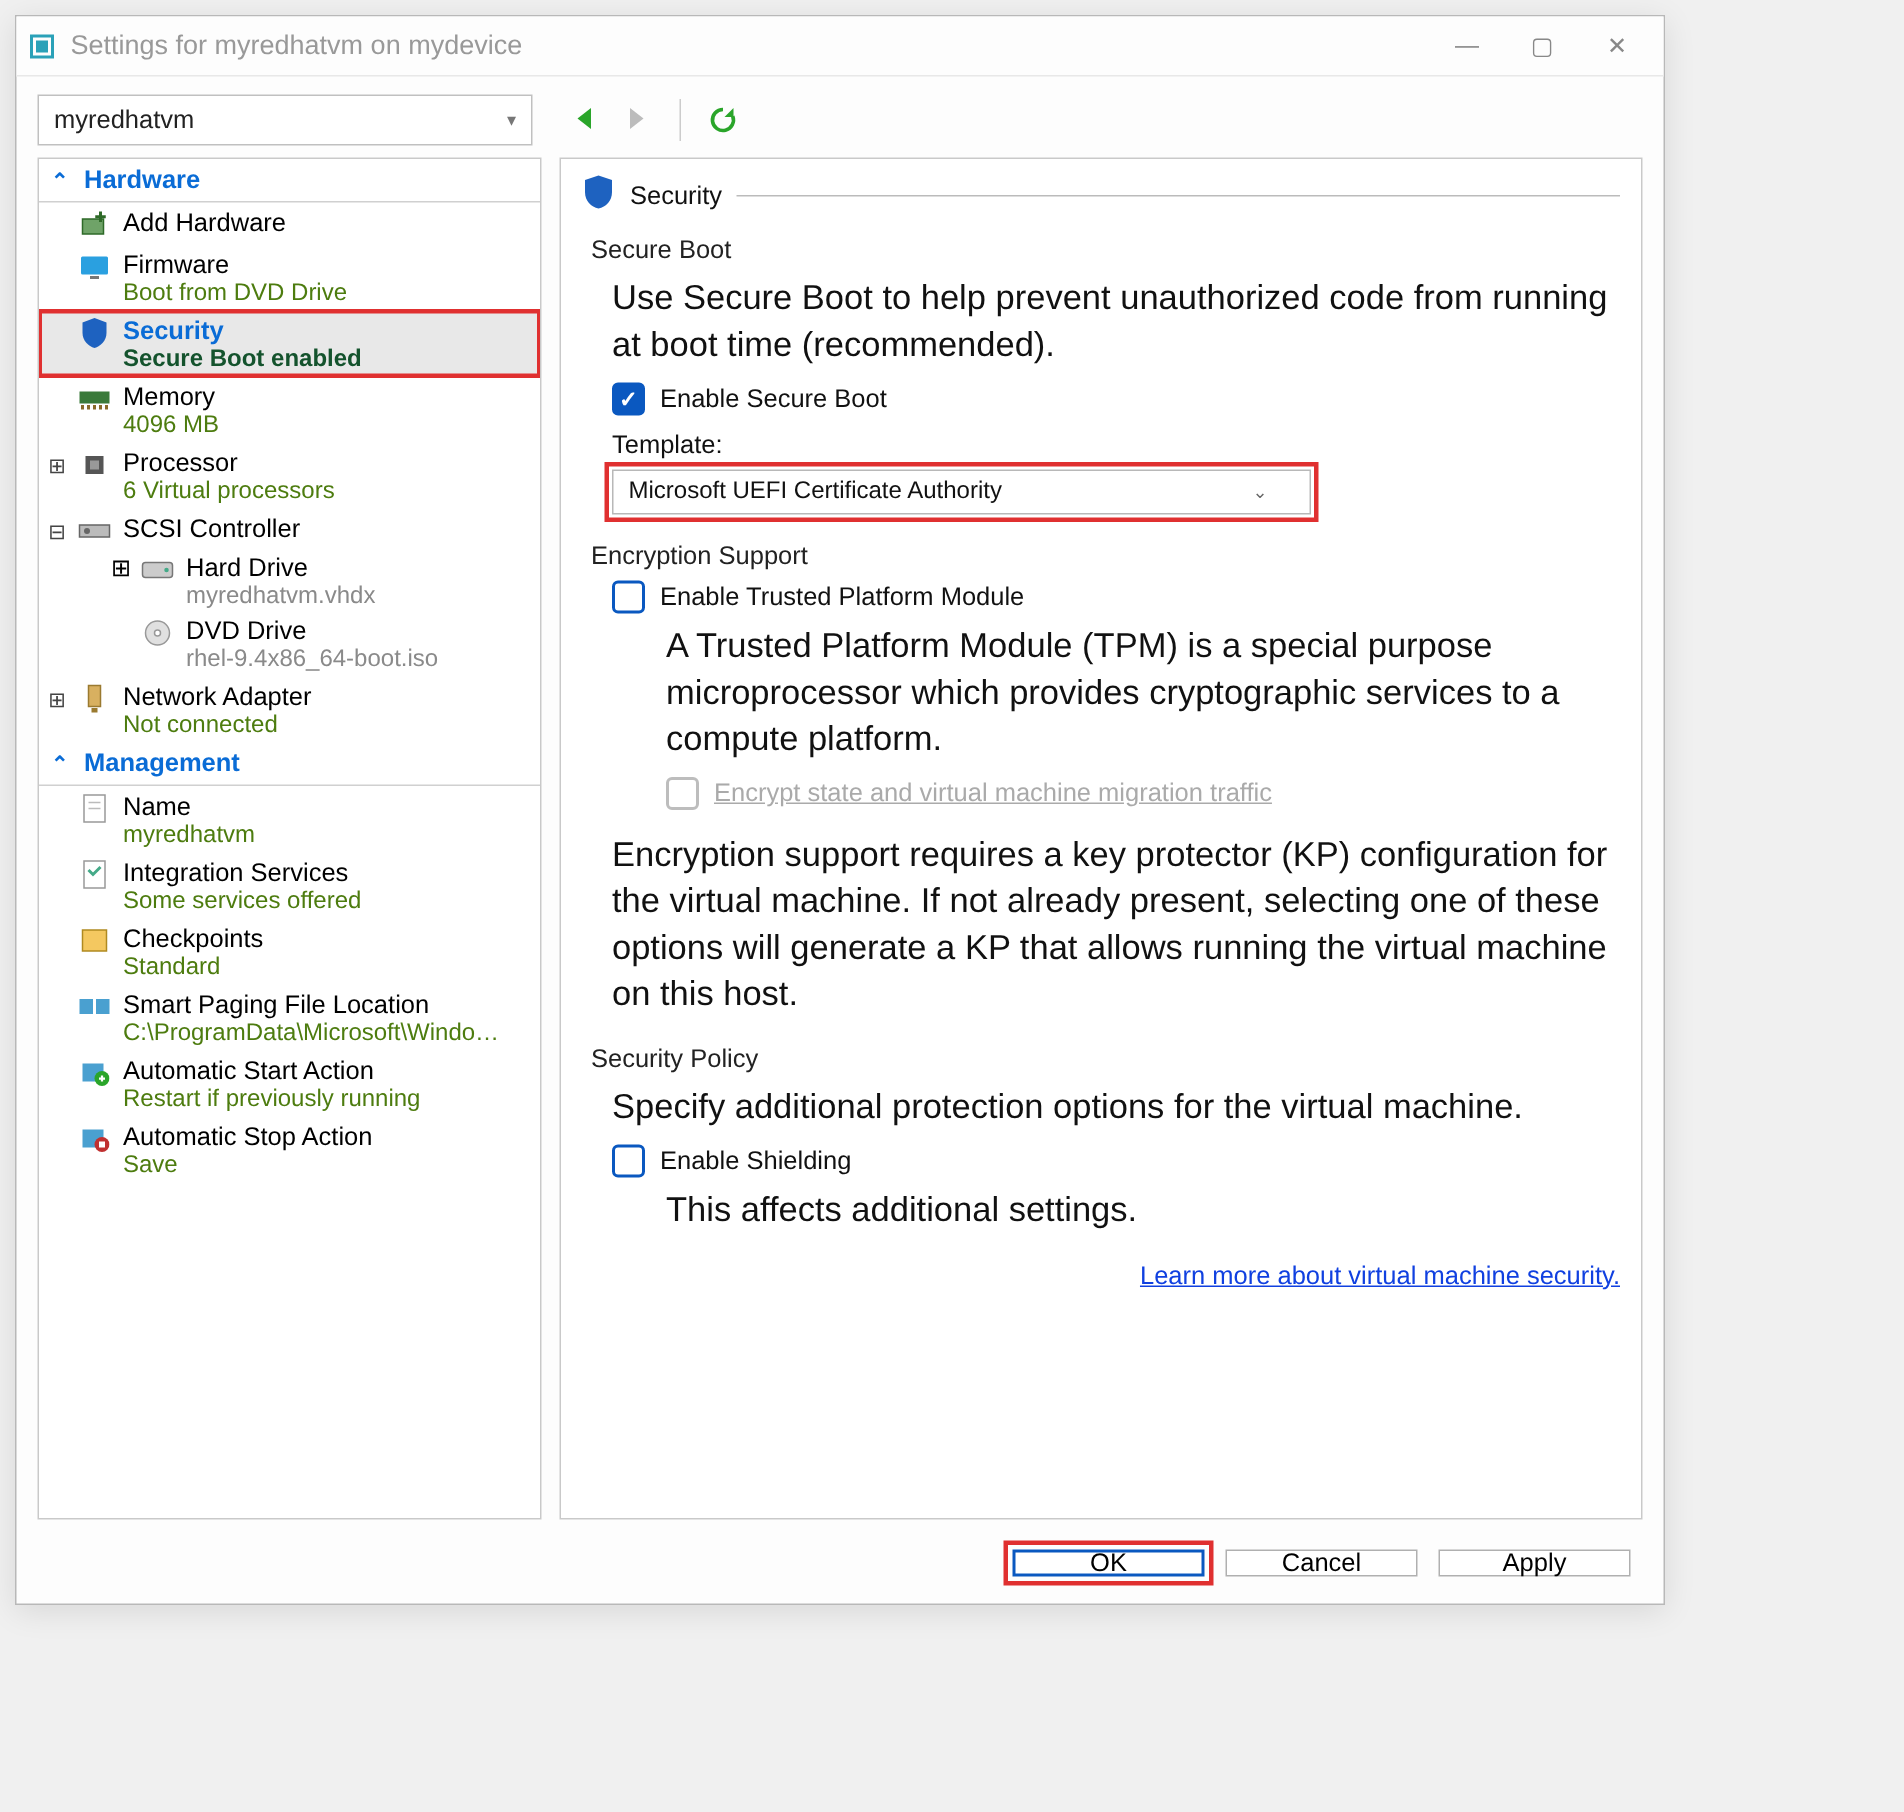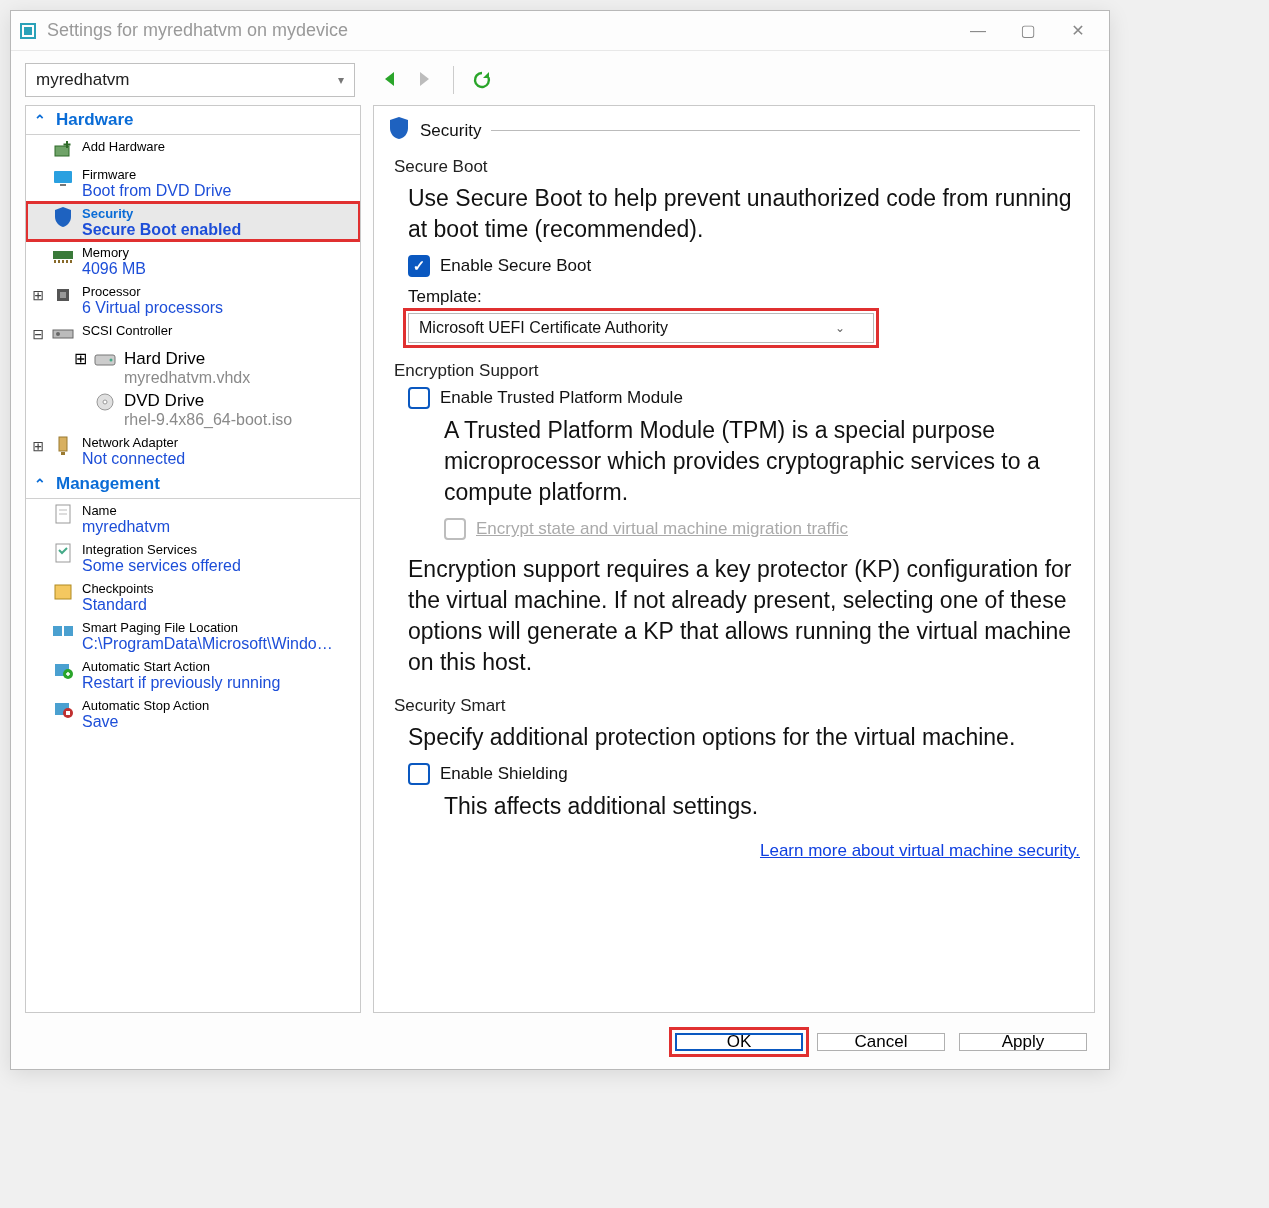--- a/index.html
+++ b/index.html
@@ -18,26 +18,26 @@
   .navbtn { width: 20px; height: 20px; }
   .sep { width: 1px; height: 28px; background: #ccc; margin: 0 4px; }
   .mainrow { flex: 1; display: flex; gap: 12px; min-height: 0; }
   .sidebar { width: 336px; border: 1px solid #c9c9c9; background: #fff; overflow-y: auto; }
   .sectionhdr { display: flex; align-items: center; gap: 8px; padding: 4px 8px; color: #0a6cd6; font-weight: 700; font-size: 17px; border-bottom: 1px solid #d0d0d0; }
   .sectionhdr .chev2 { color: #0a6cd6; font-size: 14px; width: 14px; font-weight: 900; }
   .tree-item { display: flex; align-items: flex-start; padding: 4px 6px 2px 6px; gap: 8px; }
   .tree-item .expander { width: 12px; font-size: 14px; color: #444; margin-top: 3px; text-align: center; }
   .tree-item .ticon { width: 22px; height: 22px; display: flex; align-items: center; justify-content: center; }
   .tree-item .tcol { display: flex; flex-direction: column; }
-  .tree-item .tlabel { font-size: 13px; color: #000; }
-  .tree-item .tsub { font-size: 16px; color: #1d4ed8; }
+  .tree-item .tlabel { font-size: 17px; color: #000; }
+  .tree-item .tsub { font-size: 16px; color: #4d7c0f; }
   .tree-item.selected { background: #e8e8e8; }
   .tree-item.sec { }
   .tree-item.sec .tlabel { color: #0a6cd6; font-weight: 700; }
-  .tree-item.sec .tsub { color: #1d4ed8; font-weight: 700; }
+  .tree-item.sec .tsub { color: #14532d; font-weight: 700; }
   .tree-child { padding-left: 48px; display: flex; gap: 8px; align-items: flex-start; padding-right: 6px; padding-top:2px; padding-bottom:2px;}
   .tree-child .ticon { width: 22px; height: 22px; display:flex; align-items:center; justify-content:center;}
   .tree-child .tcol { display:flex; flex-direction:column;}
   .tree-child .tlabel { font-size: 17px; color: #000; }
   .tree-child .tsub { font-size: 16px; color: #8a8a8a; }
   .highlight-red { outline: 3px solid #e03030; outline-offset: -2px; }
   .detail { flex: 1; border: 1px solid #c9c9c9; background: #fff; padding: 10px 14px; overflow-y: auto; font-size: 17px; color: #111; }
   .panel-title { display: flex; align-items: center; gap: 10px; margin-bottom: 12px; }
   .panel-title .line { flex:1; height:1px; background:#bbb; }
   .group { margin: 10px 0 18px 6px; }
@@ -372,21 +372,21 @@
             <div class="desc indent">A Trusted Platform Module (TPM) is a special purpose microprocessor which provides cryptographic services to a compute platform.</div>
             <div class="chkrow indent">
               <span class="chkbox disabled"></span>
               <span class="chklabel disabled">Encrypt state and virtual machine migration traffic</span>
             </div>
             <div class="desc" style="margin-top:14px;">Encryption support requires a key protector (KP) configuration for the virtual machine. If not already present, selecting one of these options will generate a KP that allows running the virtual machine on this host.</div>
           </div>
         </div>
 
         <div class="group">
-          <div class="group-title">Security Smart</div>
+          <div class="group-title">Security Policy</div>
           <div class="group-body">
             <div class="desc">Specify additional protection options for the virtual machine.</div>
             <div class="chkrow">
               <span class="chkbox"></span>
               <span class="chklabel">Enable Shielding</span>
             </div>
             <div class="desc indent">This affects additional settings.</div>
           </div>
         </div>
 

